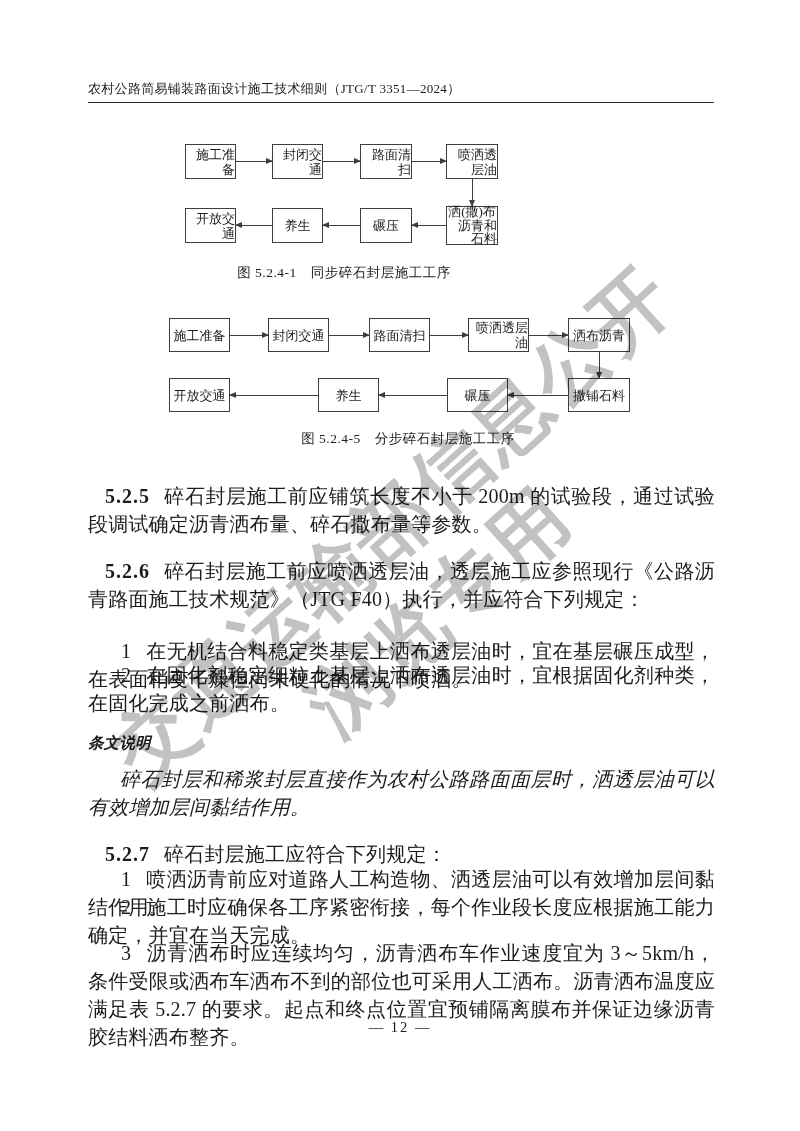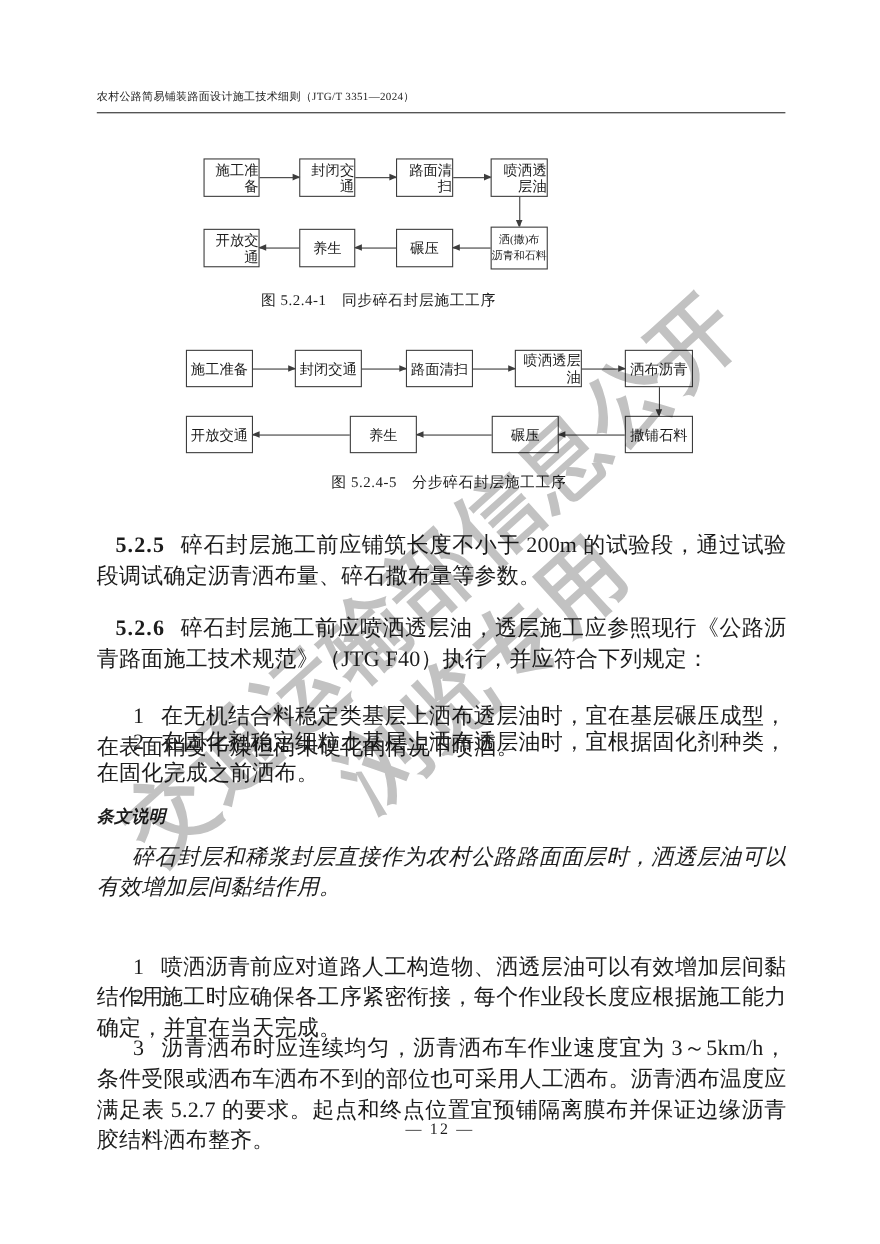--- a/index.html
+++ b/index.html
@@ -3,30 +3,30 @@
 <meta charset="utf-8">
 <style>
   html,body{margin:0;padding:0;background:#e8e8e8;}
   .page{
     position:relative;width:800px;height:1131px;margin:0 auto;
     background:#ffffff;overflow:hidden;
     font-family:"Liberation Serif","DejaVu Serif",serif;
     color:#1c1c1c;
   }
   
-  .hdr{position:absolute;left:88px;top:80px;width:626px;font-size:10px;line-height:18px;letter-spacing:.3px;}
+  .hdr{position:absolute;left:88px;top:80px;width:626px;font-size:13px;line-height:18px;letter-spacing:.3px;}
   .hdr-rule{position:absolute;left:88px;top:102px;width:626px;border-top:1.5px solid #2c2c2c;}
   
   .fig{position:absolute;left:88px;width:640px;}
   .fbox{
     position:absolute;box-sizing:border-box;border:1px solid #3d3d3d;background:#fff;
     display:flex;align-items:center;justify-content:center;flex-direction:column;
     font-size:13px;line-height:15px;text-align:right;
   }
-  .fbox .small{font-size:10px;line-height:13.5px;}
+  .fbox .small{font-size:13px;line-height:13.5px;}
   .ar,.al{position:absolute;height:1px;background:#3d3d3d;}
   .ar::after{content:"";position:absolute;right:-1px;top:-3.5px;width:0;height:0;
     border-left:7px solid #3d3d3d;border-top:3.5px solid transparent;border-bottom:3.5px solid transparent;}
   .al::after{content:"";position:absolute;left:-1px;top:-3.5px;width:0;height:0;
     border-right:7px solid #3d3d3d;border-top:3.5px solid transparent;border-bottom:3.5px solid transparent;}
   .av{position:absolute;width:1px;background:#3d3d3d;}
   .av::after{content:"";position:absolute;bottom:-1px;left:-3.5px;width:0;height:0;
     border-top:7px solid #3d3d3d;border-left:3.5px solid transparent;border-right:3.5px solid transparent;}
   .fig-cap{position:absolute;font-size:13.5px;letter-spacing:.5px;text-align:center;}
   
@@ -143,20 +143,21 @@
 
   <p class="para sec" style="top:482px;"><b class="num">5.2.5</b><span>碎石封层施工前应铺筑长度不小于 200m 的试验段，通过试验段调试确定沥青洒布量、碎石撒布量等参数。</span></p>
 
   <p class="para sec" style="top:557px;"><b class="num">5.2.6</b><span>碎石封层施工前应喷洒透层油，透层施工应参照现行《公路沥青路面施工技术规范》（JTG F40）执行，并应符合下列规定：</span></p>
   <p class="para item" style="top:637px;"><span class="inum">1</span><span>在无机结合料稳定类基层上洒布透层油时，宜在基层碾压成型，在表面稍变干燥但尚未硬化的情况下喷洒。</span></p>
   <p class="para item" style="top:661px;"><span class="inum">2</span><span>在固化剂稳定细粒土基层上洒布透层油时，宜根据固化剂种类，在固化完成之前洒布。</span></p>
 
   <p class="para kai" style="top:765px;">碎石封层和稀浆封层直接作为农村公路路面面层时，洒透层油可以有效增加层间黏结作用。</p>
   <p class="para notes-h" style="top:729px;">条文说明</p>
 
+  <p class="para sec" style="top:840px;"><b class="num">5.2.7</b><span>碎石封层施工应符合下列规定：</span></p>
   <p class="para item" style="top:865px;"><span class="inum">1</span><span>喷洒沥青前应对道路人工构造物、洒透层油可以有效增加层间黏结作用。</span></p>
   <p class="para item" style="top:893px;"><span class="inum">2</span><span>施工时应确保各工序紧密衔接，每个作业段长度应根据施工能力确定，并宜在当天完成。</span></p>
   <p class="para item" style="top:939px;"><span class="inum">3</span><span>沥青洒布时应连续均匀，沥青洒布车作业速度宜为 3～5km/h，条件受限或洒布车洒布不到的部位也可采用人工洒布。沥青洒布温度应满足表 5.2.7 的要求。起点和终点位置宜预铺隔离膜布并保证边缘沥青胶结料洒布整齐。</span></p>
 
   <div class="footer">— 12 —</div>
 
   <div class="wm wm1">交通运输部信息公开</div>
   <div class="wm wm2">浏览专用</div>
 
 </div>

